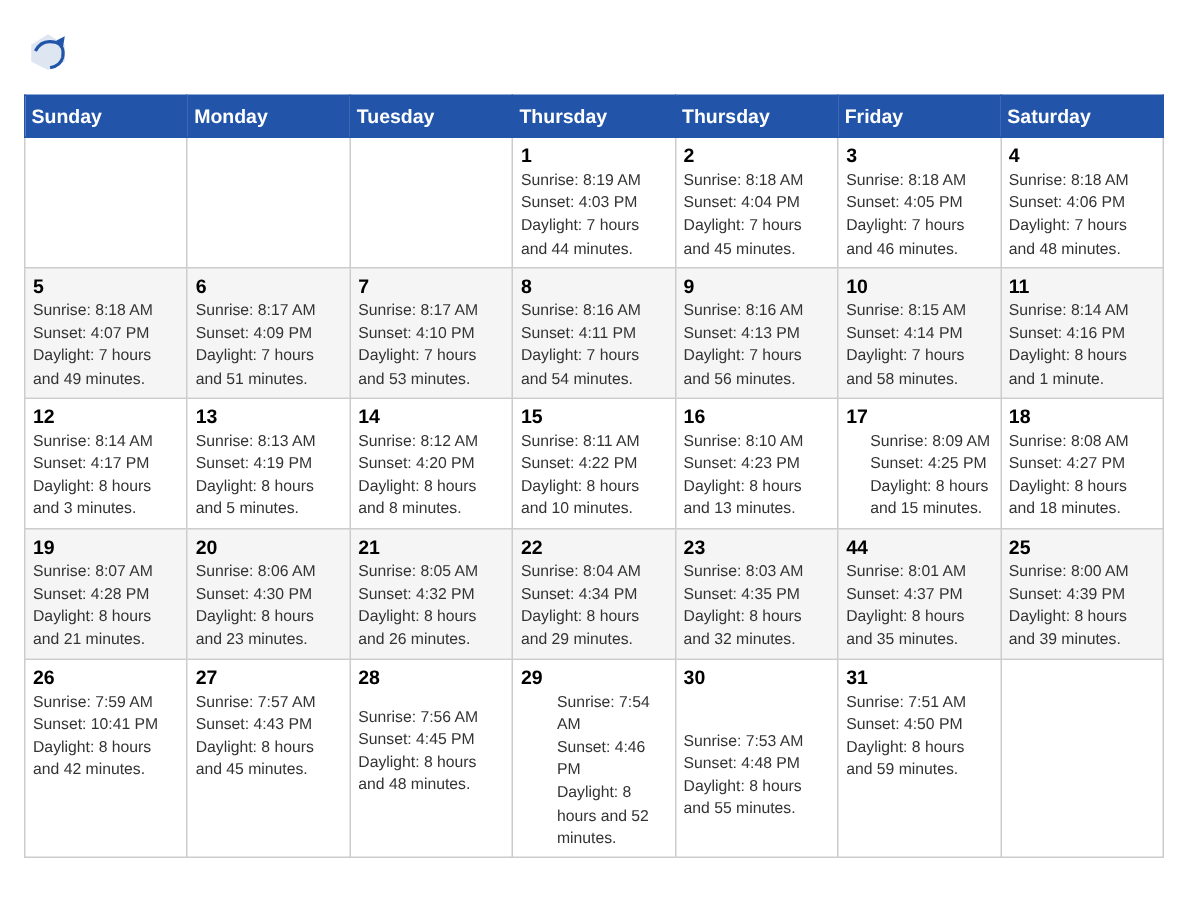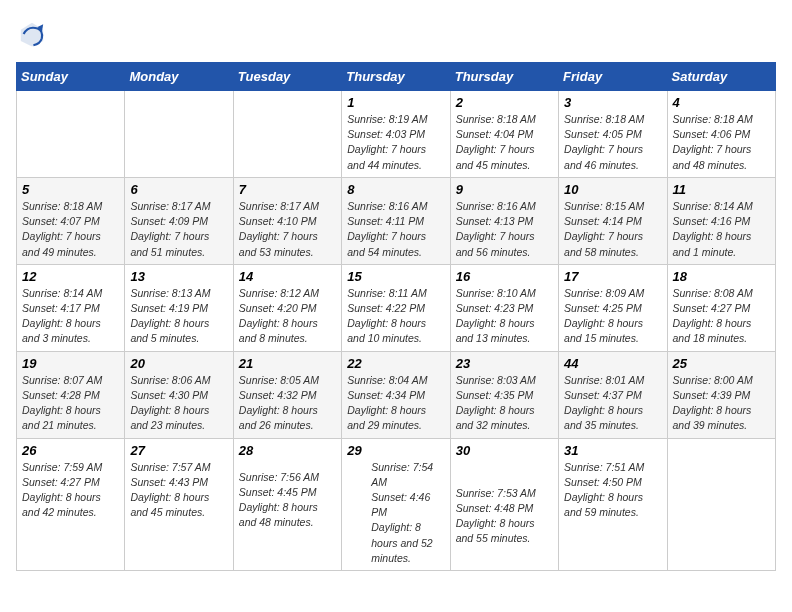--- a/index.html
+++ b/index.html
@@ -43,21 +43,20 @@
     }
     .cal-subtitle {
       font-size: 16px;
       color: #444;
       font-weight: normal;
     }
     table {
       width: 100%;
       border-collapse: collapse;
       font-size: 11px;
-      font-style: italic;
     }
     thead tr th {
       background: #2255aa;
       color: #fff;
       padding: 6px 4px;
       text-align: left;
       font-size: 13px;
       font-weight: bold;
       border: 1px solid #2255aa;
     }
@@ -223,21 +222,21 @@
 Daylight: 8 hours and 10 minutes.</div>
         </td>
         <td>
           <span class="day-num">16</span>
           <div class="day-info" style="white-space: pre-line;">Sunrise: 8:10 AM
 Sunset: 4:23 PM
 Daylight: 8 hours and 13 minutes.</div>
         </td>
         <td>
           <span class="day-num">17</span>
-          <div class="day-info" style="white-space: pre-line;">Sunrise: 8:09 AM
+          <div class="day-info" style="white-space: pre-line; margin-left: 16px;">Sunrise: 8:09 AM
 Sunset: 4:25 PM
 Daylight: 8 hours and 15 minutes.</div>
         </td>
         <td>
           <span class="day-num">18</span>
           <div class="day-info" style="white-space: pre-line;">Sunrise: 8:08 AM
 Sunset: 4:27 PM
 Daylight: 8 hours and 18 minutes.</div>
         </td>
       </tr>
@@ -282,21 +281,21 @@
           <span class="day-num">25</span>
           <div class="day-info" style="white-space: pre-line;">Sunrise: 8:00 AM
 Sunset: 4:39 PM
 Daylight: 8 hours and 39 minutes.</div>
         </td>
       </tr>
       <tr>
         <td>
           <span class="day-num">26</span>
           <div class="day-info" style="white-space: pre-line;">Sunrise: 7:59 AM
-Sunset: 4:27 PM
+Sunset: 10:41 PM
 Daylight: 8 hours and 42 minutes.</div>
         </td>
         <td>
           <span class="day-num">27</span>
           <div class="day-info" style="white-space: pre-line;">Sunrise: 7:57 AM
 Sunset: 4:43 PM
 Daylight: 8 hours and 45 minutes.</div>
         </td>
         <td>
           <span class="day-num">28</span>

